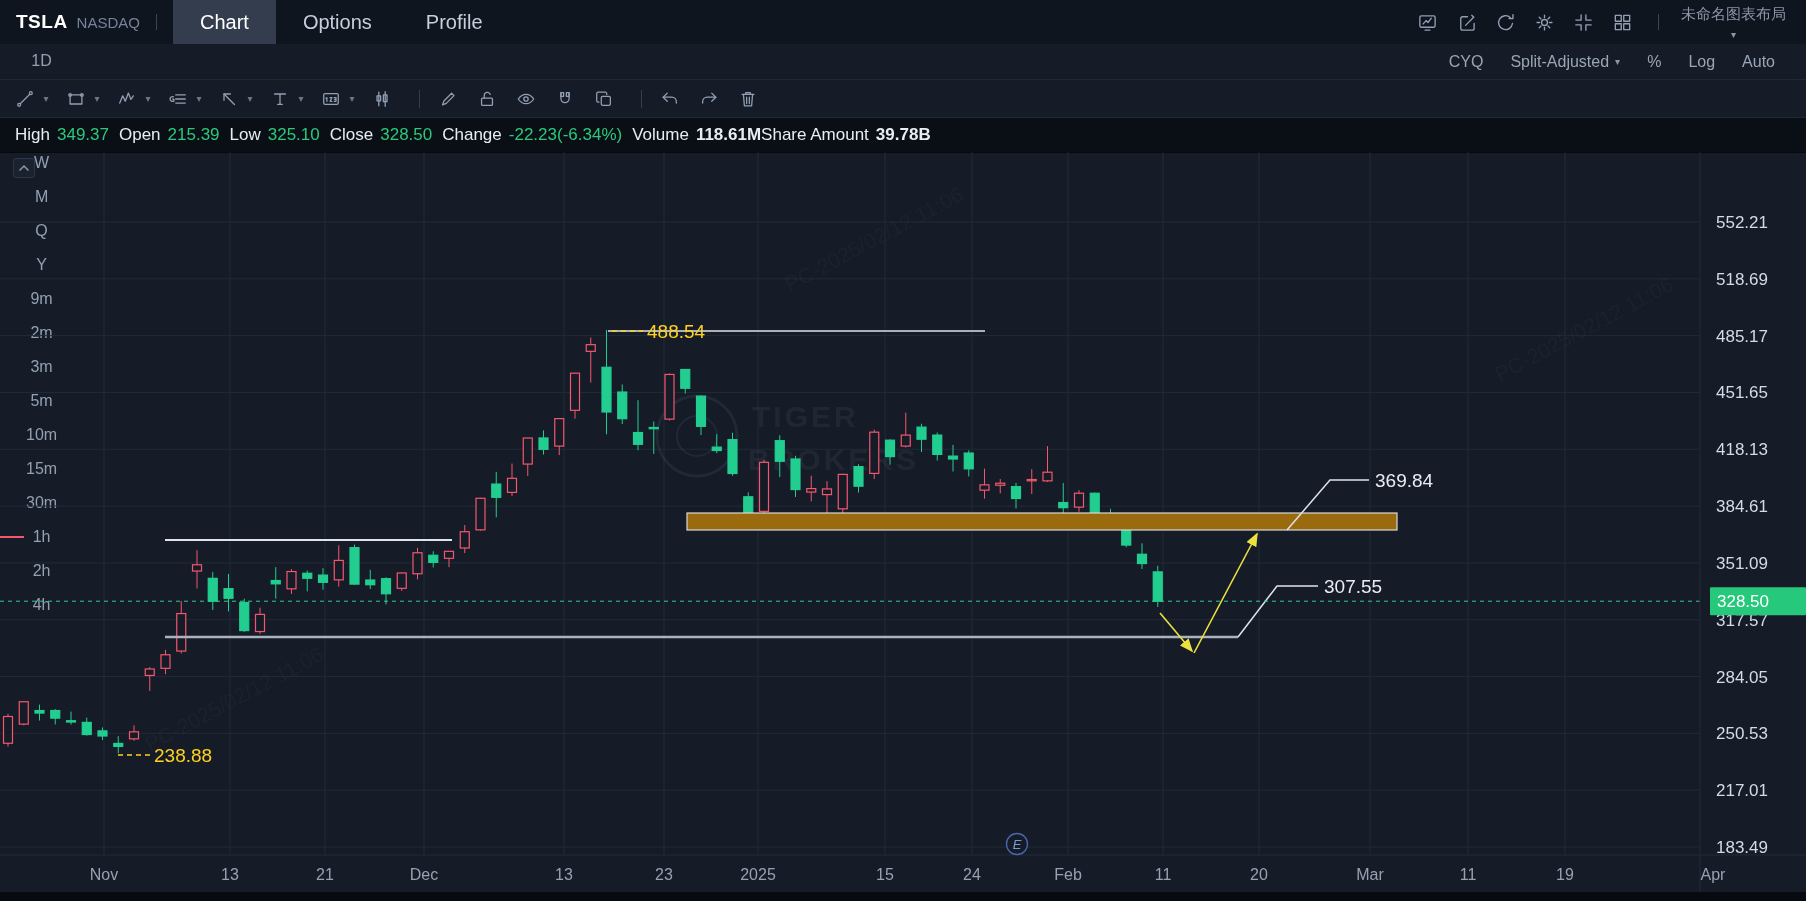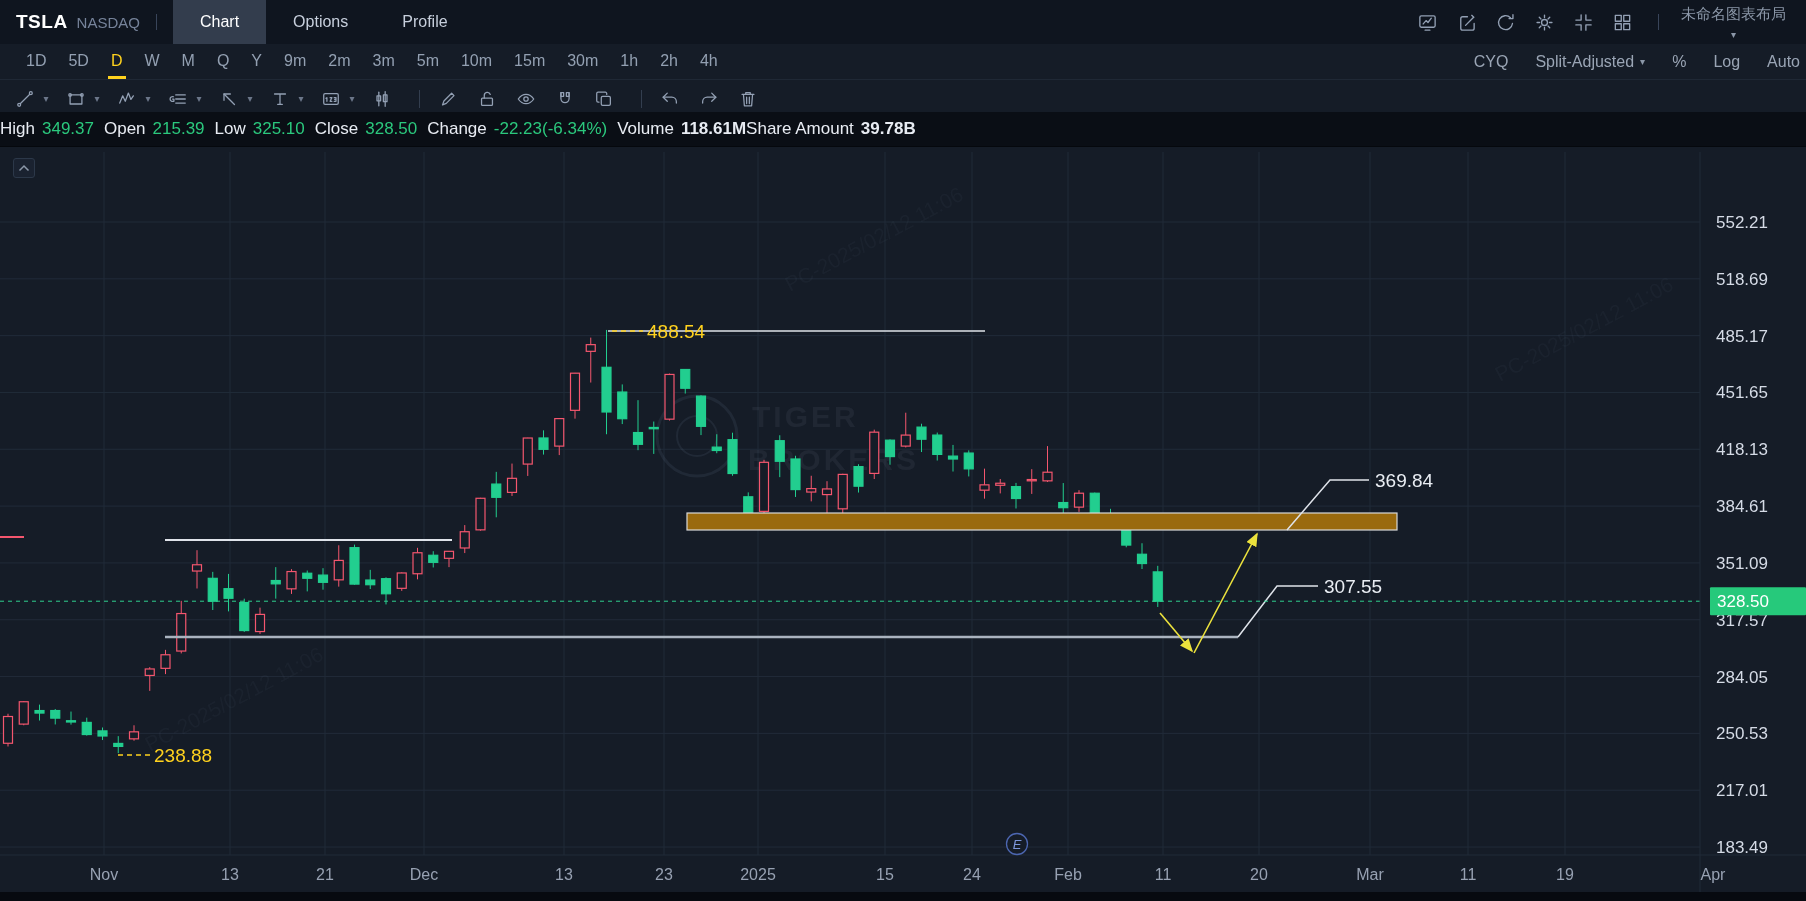--- a/index.html
+++ b/index.html
@@ -6,53 +6,53 @@
   .app{position:relative;width:1806px;height:892px;background:#151c27;overflow:hidden;
        font-family:"Liberation Sans",sans-serif;color:#dde3ec;}
 
   
   .topbar{position:absolute;top:0;left:0;right:0;height:44px;background:#0f151f;
           display:flex;align-items:center;border-bottom:1px solid #05080d;}
   .symbol{font-size:19px;font-weight:bold;color:#ffffff;margin-left:16px;letter-spacing:.5px;cursor:pointer;}
   .exchange{font-size:15px;color:#76839a;margin-left:9px;}
   .vsep{width:1px;height:16px;background:#39455a;margin:0 16px;flex:none;}
   .tabs{display:flex;height:100%;}
-  .tab{display:flex;align-items:center;padding:0 27px;font-size:16px;color:#c7cfdc;cursor:pointer;}
+  .tab{display:flex;align-items:center;padding:0 27px;font-size:20px;color:#c7cfdc;cursor:pointer;}
   .tab.active{background:#333d4d;color:#ffffff;}
   .spacer{flex:1;}
   .icon-btn{width:39px;height:30px;display:flex;align-items:center;justify-content:center;
             color:#93a0b4;background:none;border:none;cursor:pointer;padding:0;}
   .icon-btn svg{display:block;}
   .layout-btn{display:flex;align-items:center;gap:5px;background:none;border:none;color:#8b97a8;
               font-size:15px;margin-right:14px;cursor:pointer;white-space:nowrap;flex-direction:column;}
   .caret-ch{font-size:10px;color:#8b97a8;}
 
   
   .tfbar{position:absolute;top:44px;left:0;right:0;height:35px;display:flex;align-items:center;
          justify-content:space-between;border-bottom:1px solid #1f2835;background:#151c27;}
-  .tf-left{display:flex;align-items:center;padding-left:15px;height:100%;}
+  .tf-left{display:flex;align-items:center;padding-left:15px;height:100%;flex-direction:column;}
   .tf-item{position:relative;font-size:16px;color:#93a0b2;padding:0 11px;height:35px;line-height:34px;cursor:pointer;}
   .tf-item.active{color:#ffd21e;}
   .tf-item.active::after{content:"";position:absolute;left:50%;transform:translateX(-50%);
         bottom:0;width:18px;height:3px;background:#ffd21e;}
-  .tf-right{display:flex;align-items:center;gap:27px;padding-right:6px;font-size:16px;color:#9aa5b5;}
+  .tf-right{display:flex;align-items:center;gap:27px;padding-right:31px;font-size:16px;color:#9aa5b5;}
   .tf-right .tfr{display:flex;align-items:center;gap:6px;cursor:pointer;white-space:nowrap;}
 
   
   .toolbar{position:absolute;top:80px;left:0;right:0;height:37px;display:flex;align-items:center;
            padding-left:10px;border-bottom:1px solid #1f2835;background:#151c27;}
   .tool-group{display:flex;align-items:center;margin-right:9px;}
   .tool-btn{width:30px;height:30px;display:flex;align-items:center;justify-content:center;
             color:#93a0b4;background:none;border:none;cursor:pointer;padding:0;}
   .tool-caret{font-size:10px;color:#6b7689;width:12px;cursor:pointer;text-align:center;}
   .tool-sep{width:1px;height:18px;background:#333e4f;margin:0 13px;flex:none;}
 
   
-  .infobar{position:absolute;top:112px;left:0;right:0;height:34px;background:#0a0e15;
-           display:flex;align-items:center;font-size:17px;border-bottom:1px solid #05080d;}
+  .infobar{position:absolute;top:118px;left:0;right:0;height:34px;background:#0a0e15;
+           display:flex;align-items:center;padding-left:15px;font-size:17px;border-bottom:1px solid #05080d;}
   .info-label{color:#e8ecf3;margin-right:7px;white-space:pre;}
   .info-value{margin-right:10px;white-space:pre;}
   .info-value.green{color:#2bc87d;}
   .info-value.plain{color:#e8ecf3;font-weight:bold;}
   .info-value.tight{margin-right:0;}
 
   
   .chart-wrap{position:absolute;top:152px;left:0;width:1806px;height:749px;}
   #chart-svg{display:block;cursor:crosshair;}
   #chart-svg text{font-family:"Liberation Sans",sans-serif;}

